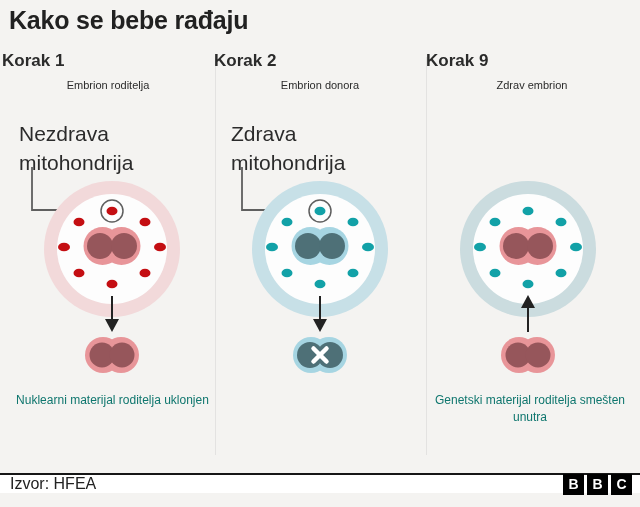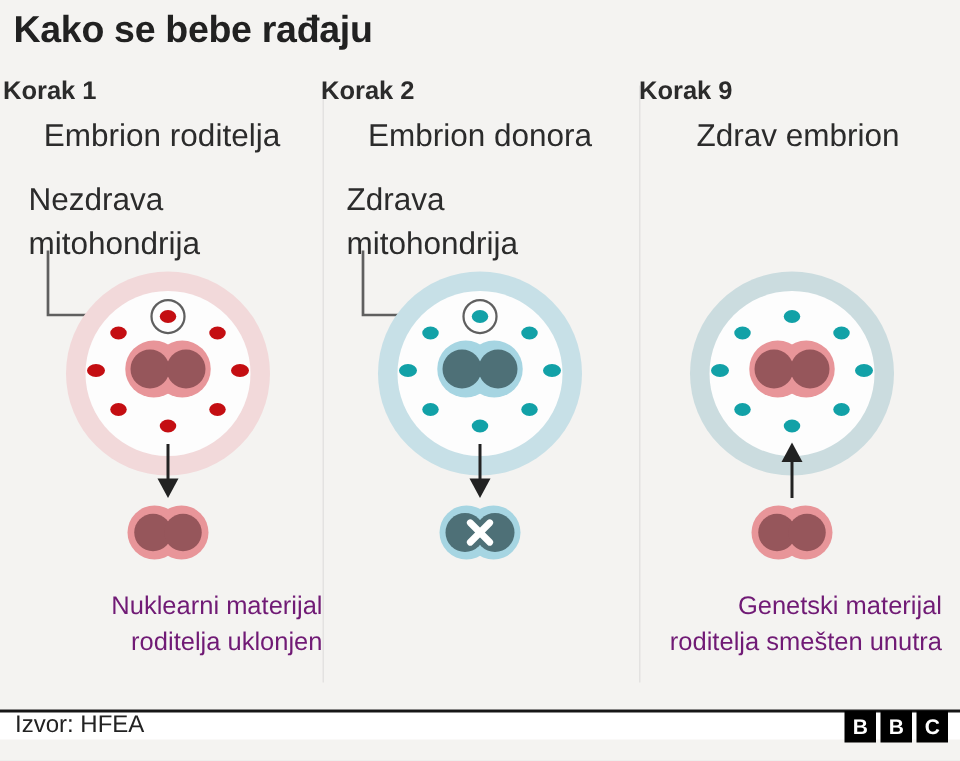--- a/index.html
+++ b/index.html
@@ -16,31 +16,31 @@
   .divider {
     position: absolute; top: 57px; width: 1px; height: 398px; background: #e3e2e1;
   }
   .d1 { left: 215px; } .d2 { left: 426px; }
   .step {
     position: absolute; top: 51px; width: 212px; text-align: left;
     font-size: 17px; font-weight: 700; color: #2b2b2b;
   }
   .subtitle {
     position: absolute; top: 79px; width: 212px; text-align: center;
-    font-size: 21px; font-weight: 400; color: #2b2b2b;
+    font-size: 11px; font-weight: 400; color: #2b2b2b;
   }
   .c1 { left: 2px; } .c2 { left: 214px; } .c3 { left: 426px; }
   .callout {
     position: absolute; top: 119px; width: 130px;
     font-size: 21px; line-height: 1.4; color: #2b2b2b;
   }
   .callout.k1 { left: 19px; } .callout.k2 { left: 231px; }
   .caption {
-    position: absolute; top: 392px; text-align: right;
-    font-size: 17px; line-height: 1.42; color: #701a75;
+    position: absolute; top: 392px; text-align: center;
+    font-size: 12px; line-height: 1.42; color: #0f766e;
   }
   .caption.p1 { left: 10px;  width: 205px; }
   .caption.p2 { left: 218px; width: 205px; }
   .caption.p3 { left: 432px; width: 196px; }
   #diagram { position: absolute; left: 0; top: 155px; }
   .footer {
     position: absolute; left: 0; top: 473px; width: 640px; height: 20px;
     background: #ffffff; border-top: 2px solid #161616;
     display: flex; align-items: center; justify-content: space-between;
     padding: 0 8px 0 10px;

